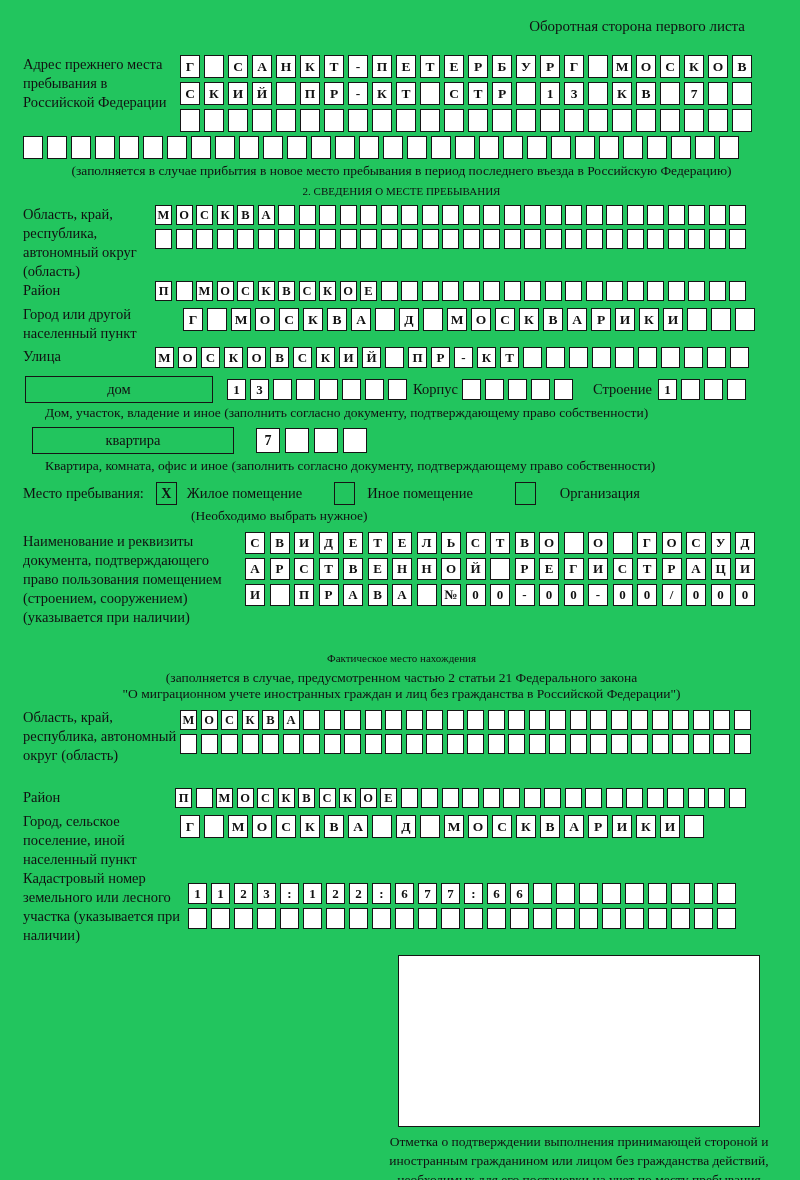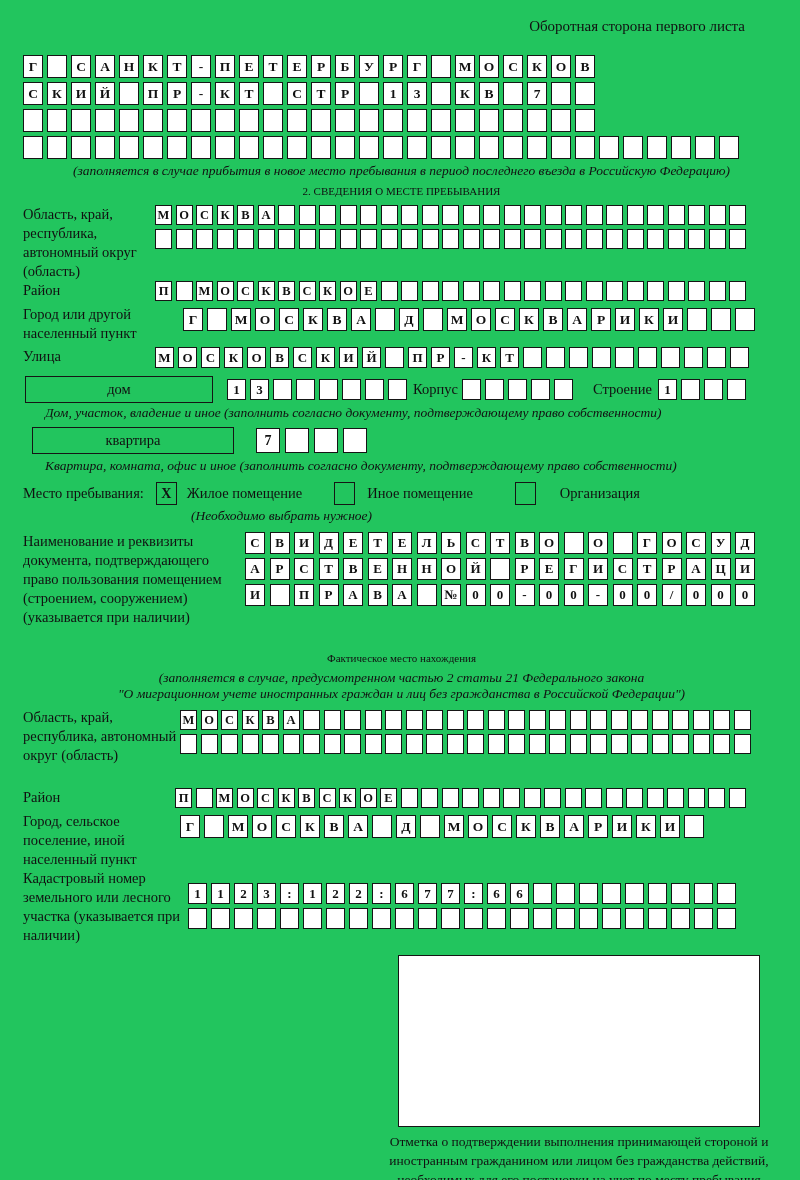--- a/index.html
+++ b/index.html
@@ -22,21 +22,21 @@
     box-sizing:border-box;border:1.6px solid #151515;
     display:inline-flex;align-items:center;justify-content:center;
     font-size:13px;font-weight:bold;background:#fff;flex-shrink:0;
   }
   
   .lg  .cell{width:20px;height:23px;margin-right:4px;font-size:13.5px;}
   .std .cell{width:17px;height:20px;margin-right:3.5px;font-size:12.5px;}
   .md  .cell{width:19px;height:21px;margin-right:4px;font-size:13px;}
   .doc .cell{width:20px;height:22px;margin-right:4.5px;font-size:13px;}
   .big .cell{width:24px;height:25px;margin-right:5px;font-size:14px;}
-  .caption{font-size:13.5px;font-style:italic;}
+  .caption{font-size:13.5px;}
   .center{text-align:center;}
   .sec-title{font-size:11px;font-weight:normal;text-align:center;margin:6px 0 8px 0;}
   .wide-box{
     box-sizing:border-box;border:1.6px solid #151515;width:188px;height:27px;
     display:inline-flex;align-items:center;justify-content:center;font-size:14.5px;
   }
   .inline-lbl{font-size:14.5px;align-self:center;}
   .chk{
     box-sizing:border-box;border:1.6px solid #151515;width:21px;height:23px;
     display:inline-flex;align-items:center;justify-content:center;
@@ -54,20 +54,21 @@
   .mb2{margin-bottom:2px;} .mb6{margin-bottom:6px;} .mt4{margin-top:4px;}
 </style>
 </head>
 <body>
 
 <div class="page">
 
   <div class="hdr-note">Оборотная сторона первого листа</div>
 
   <div class="frow">
+    <div class="lbl w155">Адрес прежнего места пребывания в Российской Федерации</div>
     <div class="rows">
       <div class="cells lg">
           <span class="cell">Г</span>
           <span class="cell"></span>
           <span class="cell">С</span>
           <span class="cell">А</span>
           <span class="cell">Н</span>
           <span class="cell">К</span>
           <span class="cell">Т</span>
           <span class="cell">-</span>

